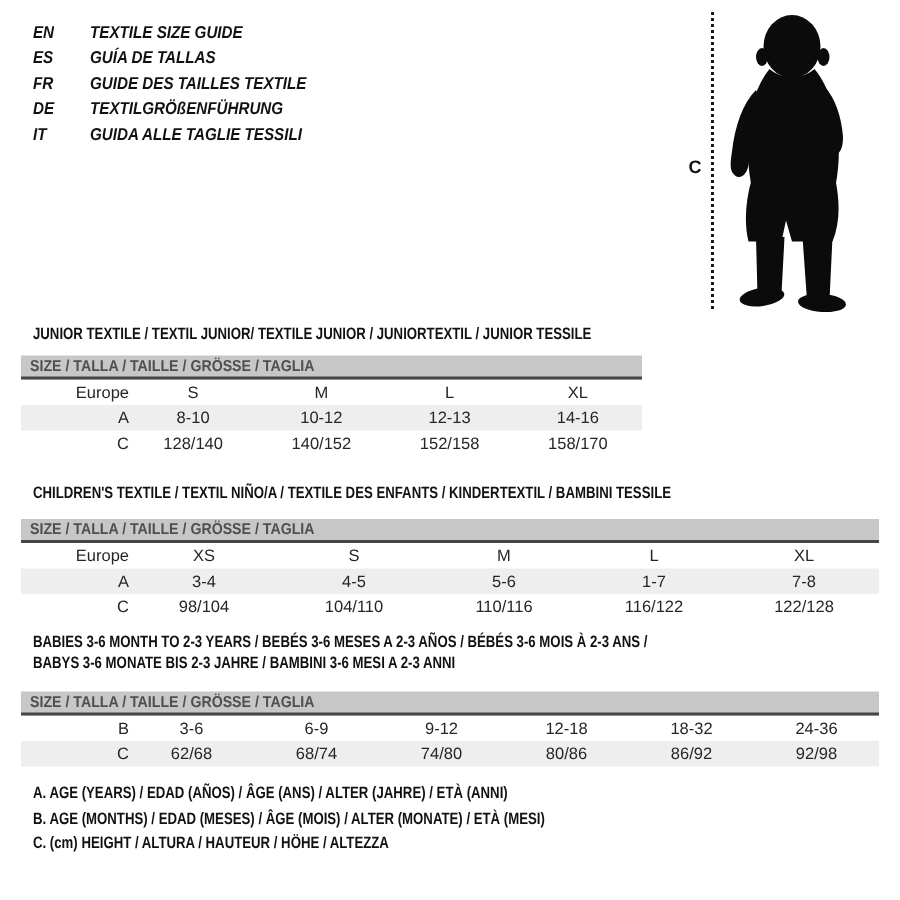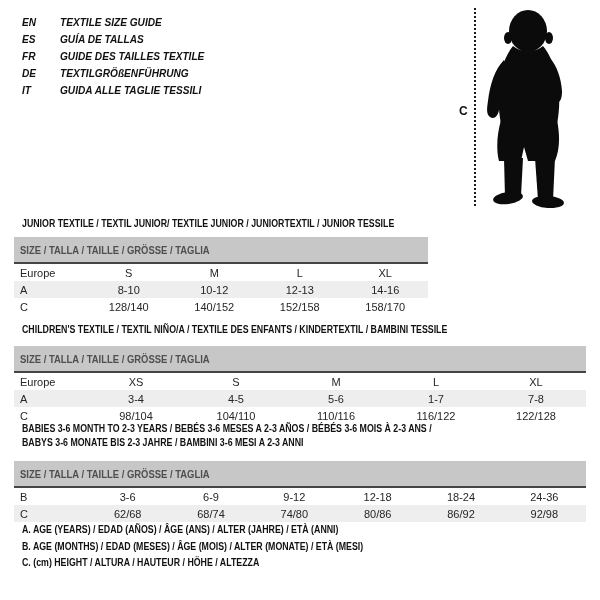--- a/index.html
+++ b/index.html
@@ -35,30 +35,30 @@
   
   .sec-title {
     position:absolute; left:22px;
     font-weight:bold; font-size:11px; color:#111;
     line-height:14px; white-space:nowrap;
   }
   .sec-title span { display:block; transform:scaleX(0.80); transform-origin:left center; }
   
   .tbl { position:absolute; left:14px; }
   .tbl-head {
-    height:27px; background:#c7c7c7; border-bottom:2px solid #454545;
+    height:16px; background:#c7c7c7; border-bottom:2px solid #454545;
     display:flex; align-items:center; padding-left:6px; white-space:nowrap;
   }
   .tbl-head span {
     display:inline-block; font-weight:bold; font-size:10.5px; color:#4f4f4f;
     transform:scaleX(0.90); transform-origin:left center;
   }
   .tbl-row { display:grid; height:17px; align-items:center; font-size:11px; color:#262626; }
   .tbl-row.shaded { background:#eeeeee; }
-  .tbl-row .lbl { padding-left:6px; text-align:left; }
+  .tbl-row .lbl { padding-left:6px; text-align:right; }
   .tbl-row .val { text-align:center; }
   .cols4 { grid-template-columns:72px repeat(4,1fr); }
   .cols5 { grid-template-columns:72px repeat(5,1fr); }
   .cols6 { grid-template-columns:72px repeat(6,1fr); }
   .t1 { top:237px; width:414px; }
   .t2 { top:346px; width:572px; }
   .t3 { top:461px; width:572px; }
   .title1 { top:216px; }
   .title2 { top:322px; }
   .title3 { top:421px; }
@@ -184,21 +184,21 @@
 <div class="tbl t3">
   <div class="tbl-head">
     <span>SIZE / TALLA / TAILLE / GRÖSSE / TAGLIA</span>
   </div>
   <div class="tbl-row cols6">
     <span class="lbl">B</span>
     <span class="val">3-6</span>
     <span class="val">6-9</span>
     <span class="val">9-12</span>
     <span class="val">12-18</span>
-    <span class="val">18-24</span>
+    <span class="val">18-32</span>
     <span class="val">24-36</span>
   </div>
   <div class="tbl-row cols6 shaded">
     <span class="lbl">C</span>
     <span class="val">62/68</span>
     <span class="val">68/74</span>
     <span class="val">74/80</span>
     <span class="val">80/86</span>
     <span class="val">86/92</span>
     <span class="val">92/98</span>

